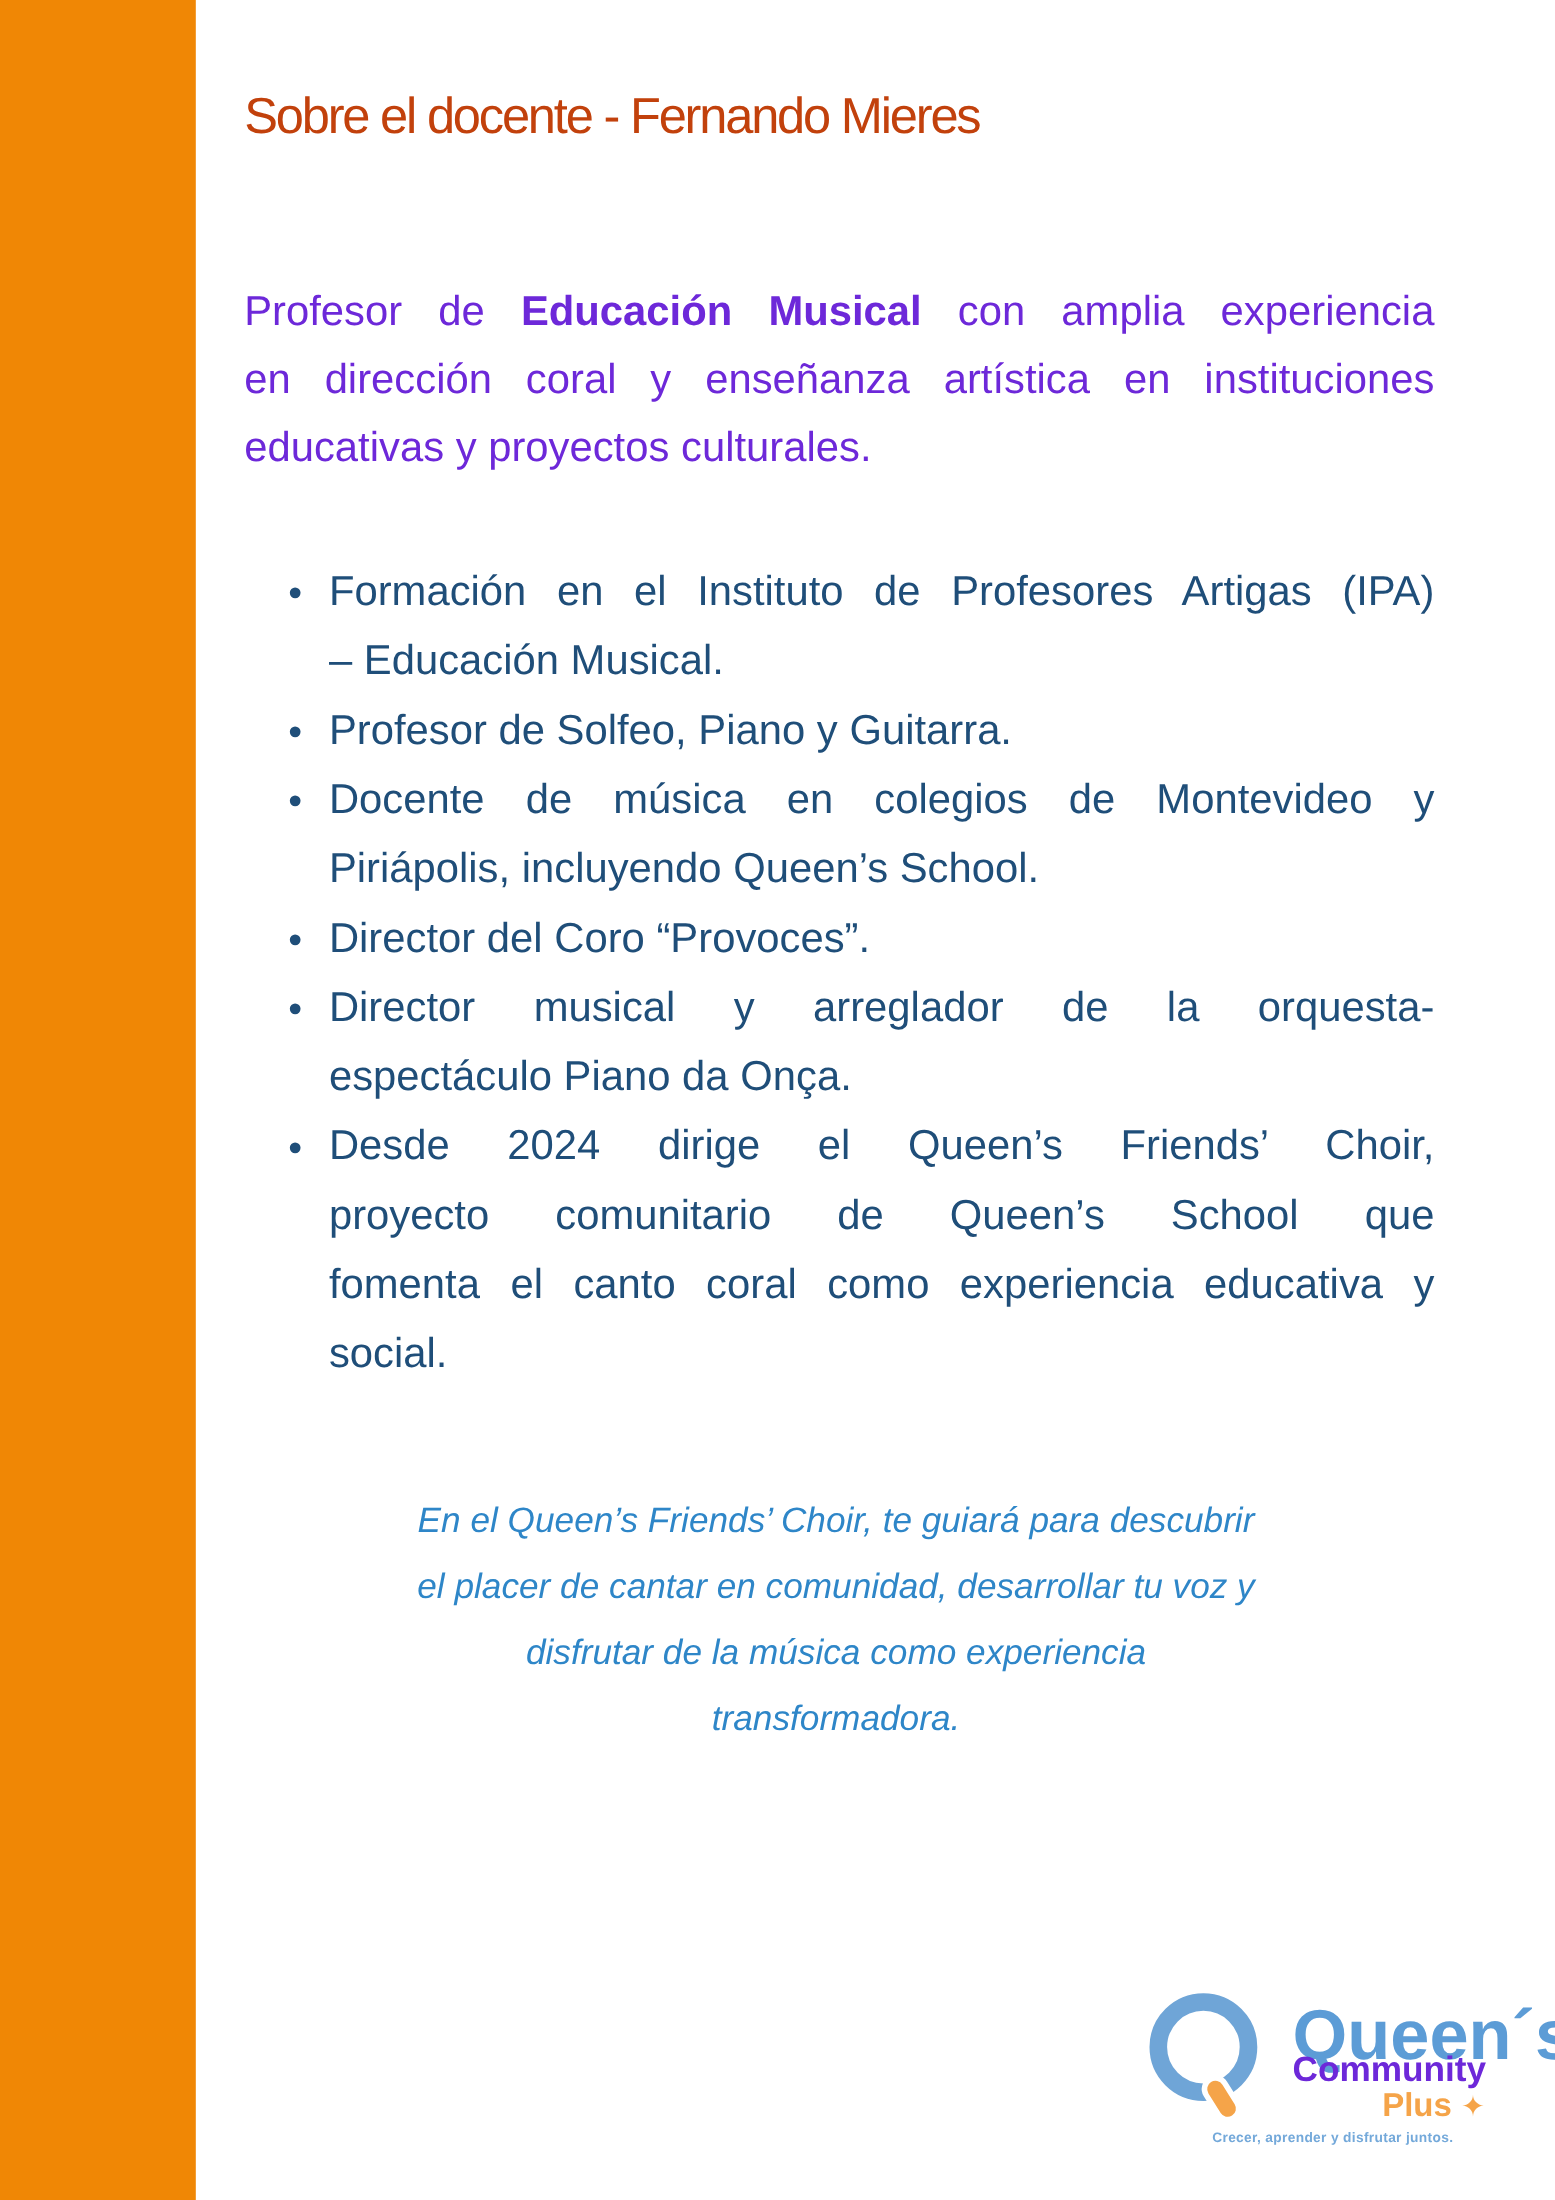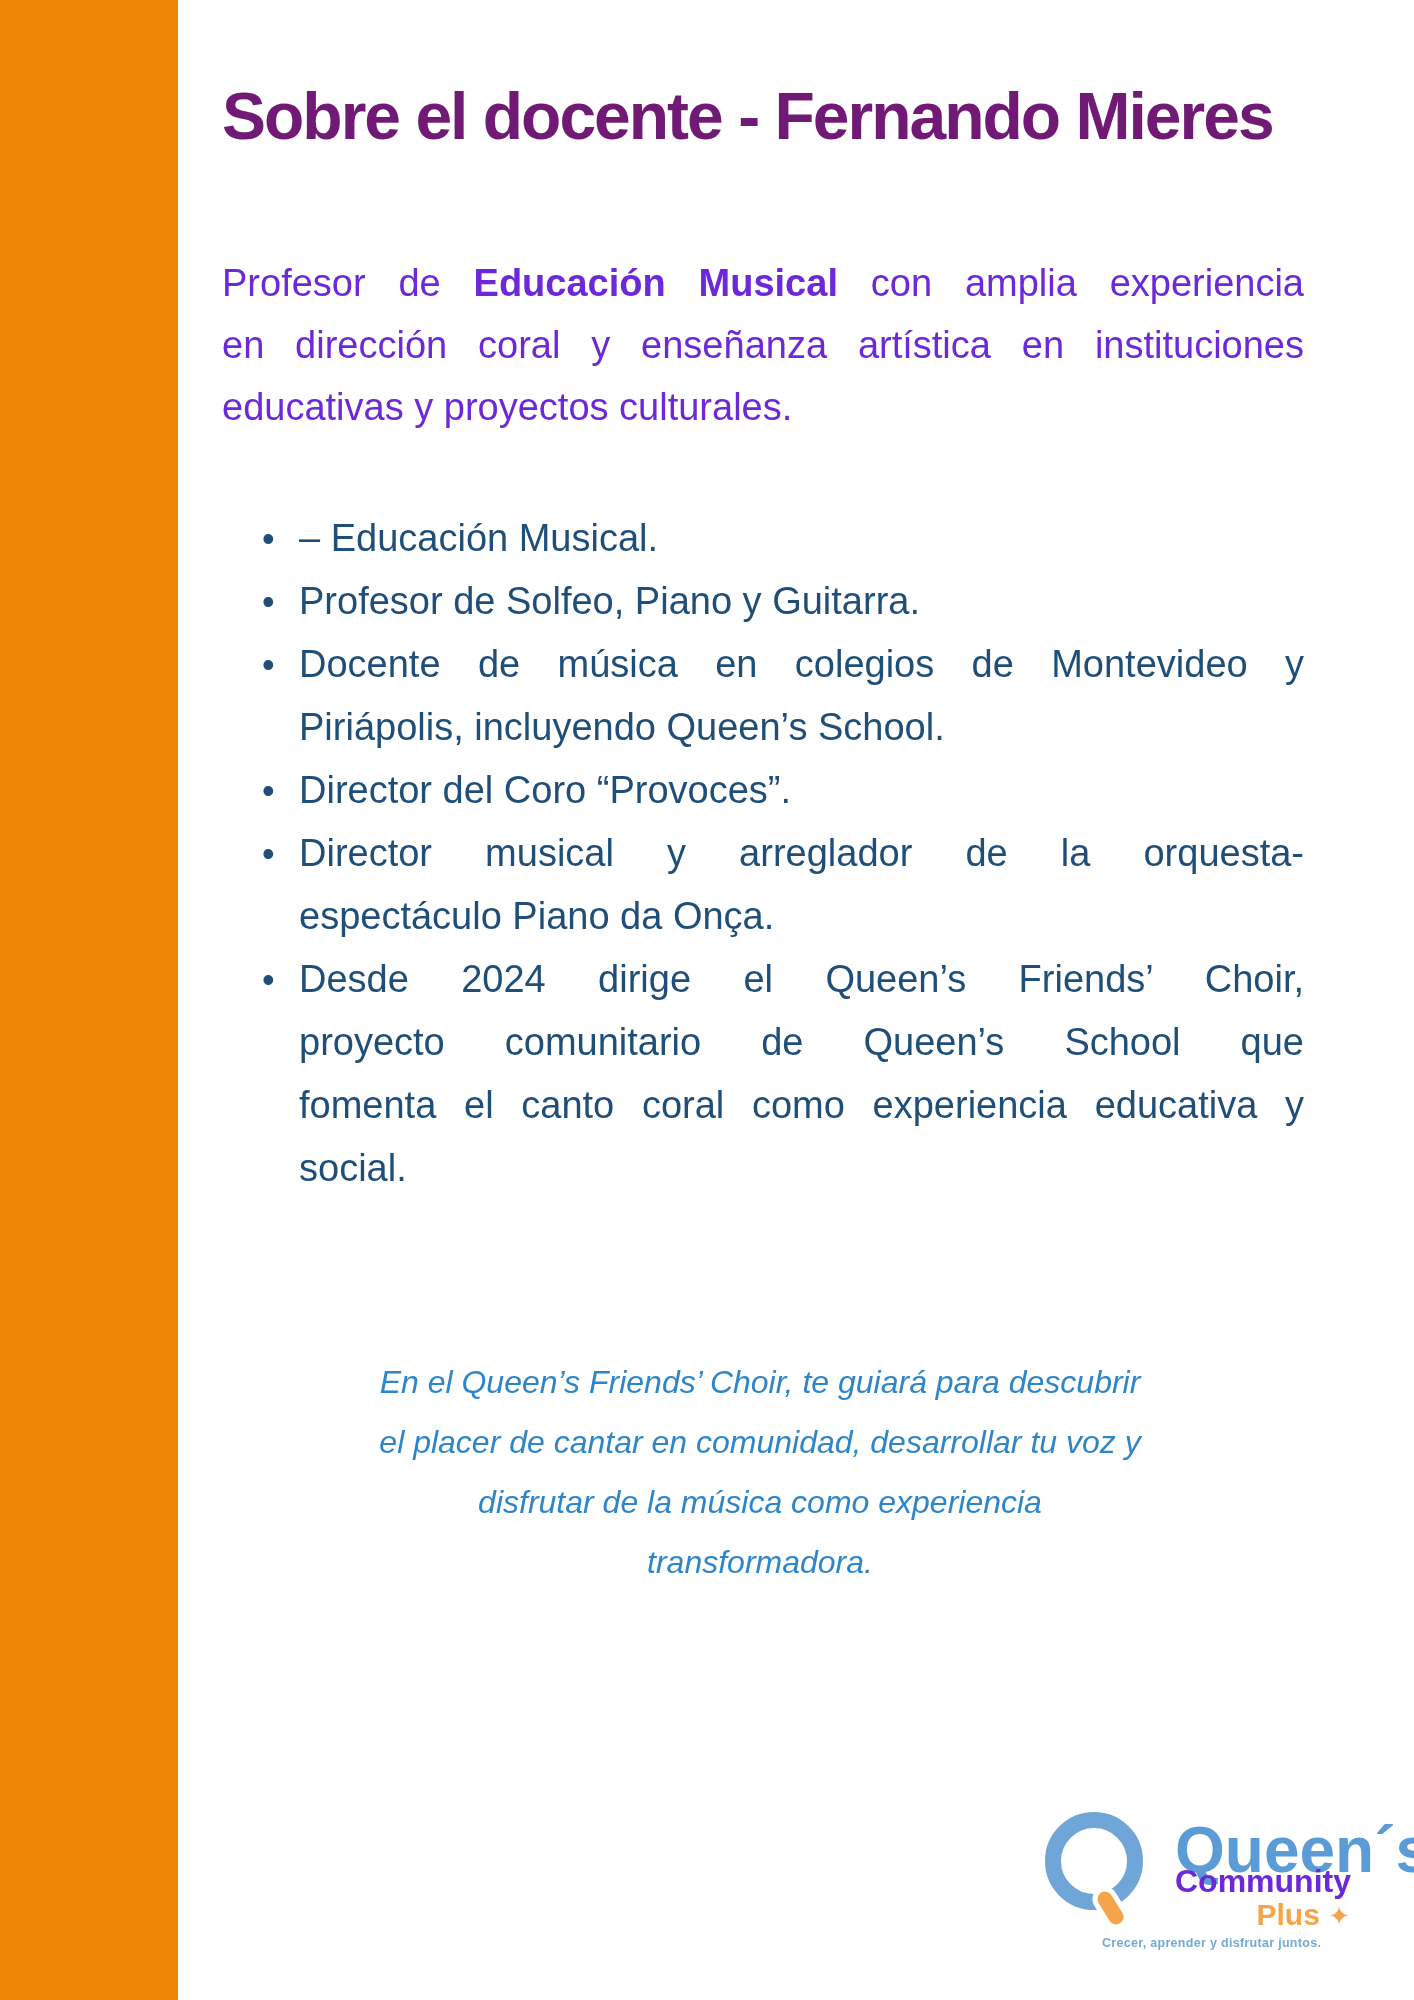--- a/index.html
+++ b/index.html
@@ -6,22 +6,22 @@
   .page {
     position:relative; width:1414px; height:2000px; background:#ffffff;
     overflow:hidden; font-family:"Liberation Sans", sans-serif;
   }
   .sidebar {
     position:absolute; left:0; top:0; width:178px; height:2000px;
     background:#F08705;
   }
   .title {
     position:absolute; left:222px; top:78px;
-    font-size:66px; font-weight:bold; letter-spacing:-2px;
-    color:#701a75; white-space:nowrap;
+    font-size:46px; font-weight:normal; letter-spacing:-2px;
+    color:#c2410c; white-space:nowrap;
   }
   .intro {
     position:absolute; left:222px; top:252px; width:1082px;
     font-size:38px; color:#6d28d9;
   }
   .intro .ln { line-height:62px; }
   .b { font-weight:bold; }
   .just { text-align:justify; text-align-last:justify; }
   .last { text-align:center; text-align-last:left; }
   .bullets {
@@ -79,20 +79,21 @@
   <div class="title">Sobre el docente - Fernando Mieres</div>
 
   <div class="intro">
     <div class="ln just"><span>Profesor de </span><span class="b">Educación Musical</span><span> con amplia experiencia</span></div>
     <div class="ln just">en dirección coral y enseñanza artística en instituciones</div>
     <div class="ln last">educativas y proyectos culturales.</div>
   </div>
 
   <div class="bullets">
       <div class="li">
+        <div class="bl just">Formación en el Instituto de Profesores Artigas (IPA)</div>
         <div class="bl last">– Educación Musical.</div>
       </div>
       <div class="li">
         <div class="bl last">Profesor de Solfeo, Piano y Guitarra.</div>
       </div>
       <div class="li">
         <div class="bl just">Docente de música en colegios de Montevideo y</div>
         <div class="bl last">Piriápolis, incluyendo Queen’s School.</div>
       </div>
       <div class="li">

